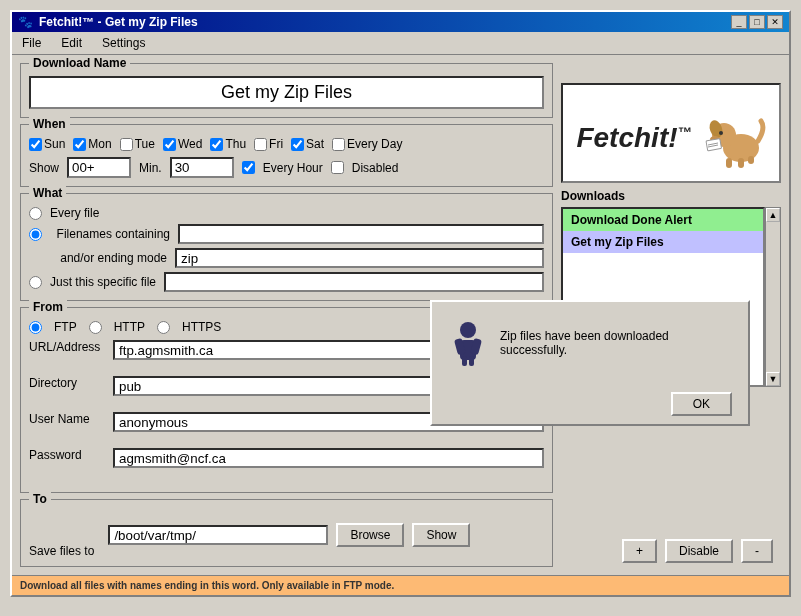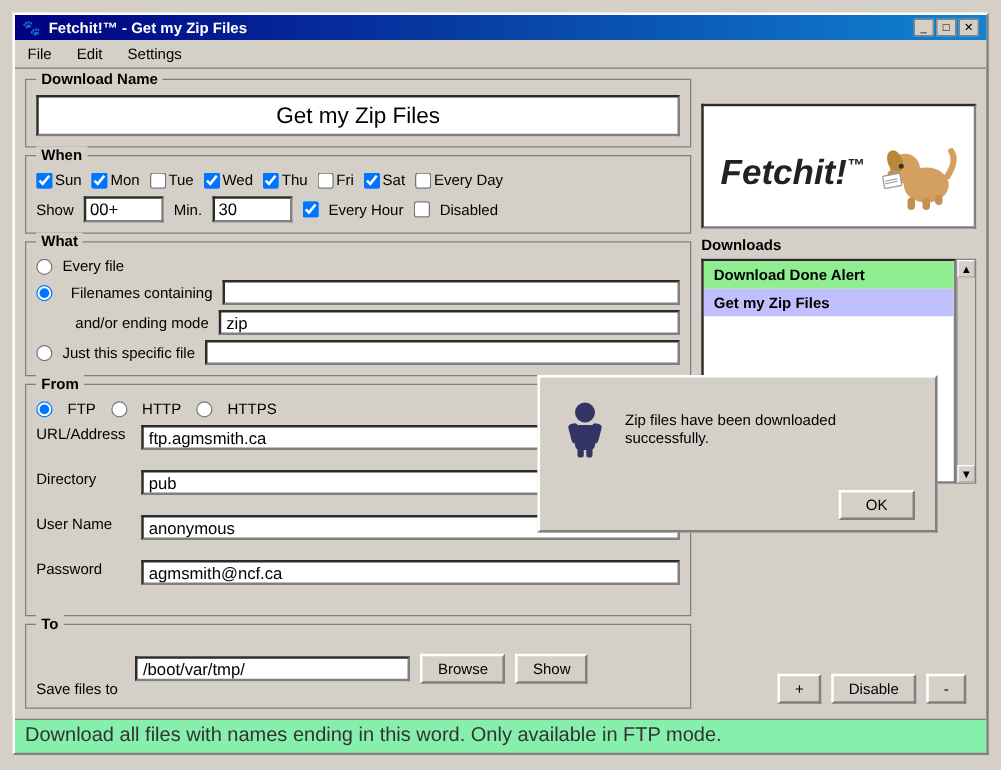--- a/index.html
+++ b/index.html
@@ -268,23 +268,24 @@
       width: 220px;
       border: 2px inset #808080;
       background: white;
       padding: 2px 4px;
       height: 20px;
     }
 
     .status-bar {
       border-top: 1px solid #808080;
       padding: 4px 8px;
-      font-size: 16px;
+      font-size: 10px;
       color: #333;
-      background: #86efac;
+      background: #fdba74;
+      font-weight: bold;
     }
 
     .dialog {
       position: absolute;
       top: 300px;
       left: 430px;
       width: 320px;
       border: 2px solid #808080;
       border-top: 2px solid #ffffff;
       border-left: 2px solid #ffffff;

